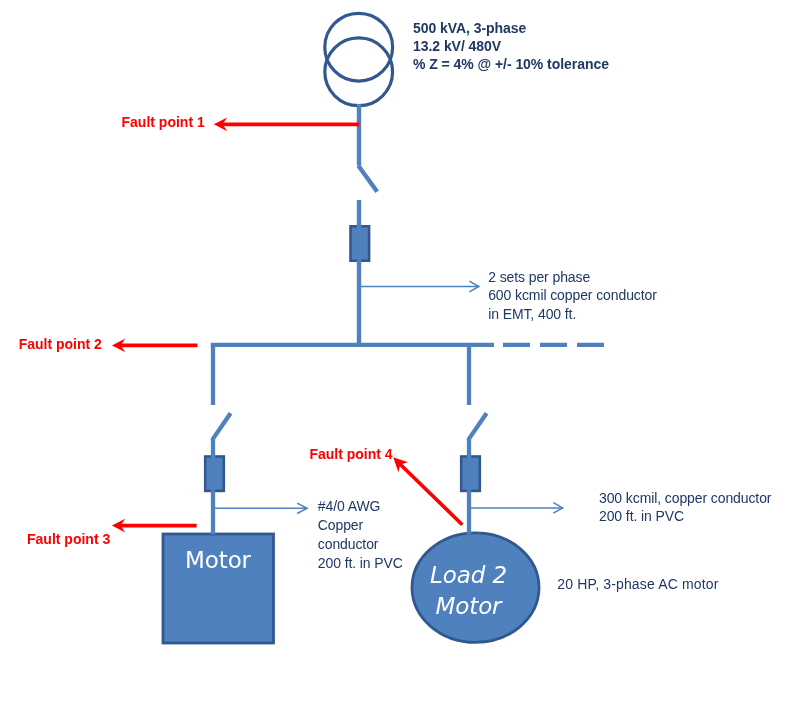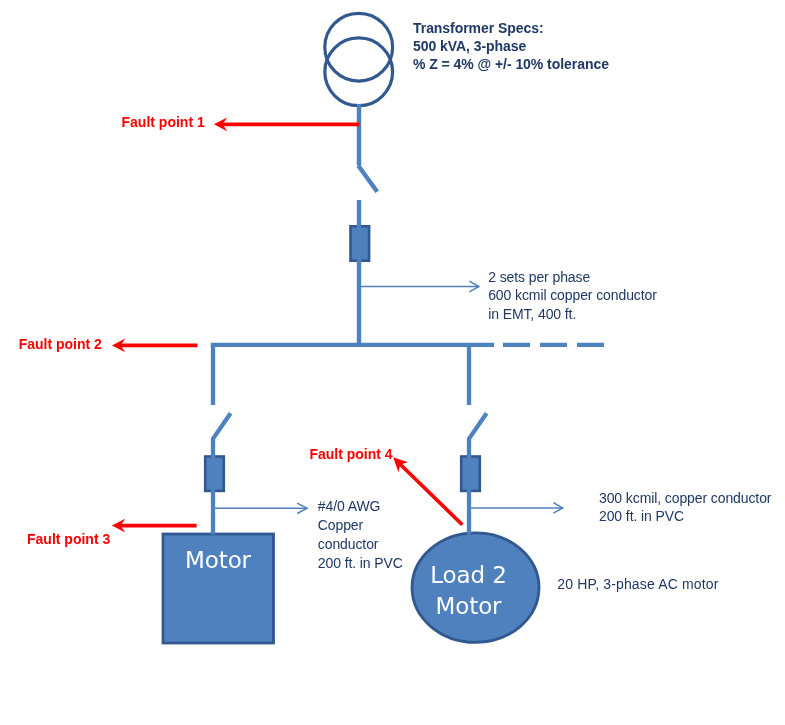--- a/index.html
+++ b/index.html
@@ -69,22 +69,22 @@
         <path d="M111.9 525.6 L 125.2 518.8 L 120.6 525.6 L 125.2 532.5 Z"></path>
       </g>
       <g>
         <path d="M401.4 462.9 L463.6 523.4 L461.0 526.0 L398.9 465.5 Z"></path>
         <path d="M393.2 457.2 L408.0 462.3 L400.3 464.4 L398.4 472.2 Z"></path>
       </g>
     </g>
   </svg>
 
   <div class="lbl specs" style="left:413px;top:19px;">
-    <div>Transformer Specs:</div>
     <div>500 kVA, 3-phase</div>
+    <div>13.2 kV/ 480V</div>
     <div>% Z = 4%  @ +/- 10% tolerance</div>
   </div>
 
   <div class="lbl fault" style="left:121.5px;top:114px;">Fault point 1</div>
   <div class="lbl fault" style="left:18.7px;top:335.6px;">Fault point 2</div>
   <div class="lbl fault" style="left:27px;top:514.7px;margin-top:16px;">Fault point 3</div>
   <div class="lbl fault" style="left:309.4px;top:446.4px;">Fault point 4</div>
 
   <div class="lbl note" style="left:488.2px;top:267.6px;">
     <div>2 sets per phase</div>
@@ -103,17 +103,17 @@
     <div>300 kcmil, copper conductor</div>
     <div>200 ft. in PVC</div>
   </div>
 
   <div class="lbl note" style="left:557.3px;top:574.6px;letter-spacing:0.15px;">20 HP, 3-phase AC motor</div>
 
   <div class="lbl loadlbl" style="left:162px;top:544.5px;width:112px;">
     <div>Motor</div>
   </div>
 
-  <div class="lbl loadlbl" style="left:414.5px;top:560px;width:108px;line-height:31px;">
+  <div class="lbl loadlbl" style="left:414.5px;top:560px;width:108px;line-height:31px;font-style:italic;">
     <div>Load 2</div>
     <div>Motor</div>
   </div>
 </div>
 
 </body></html>

